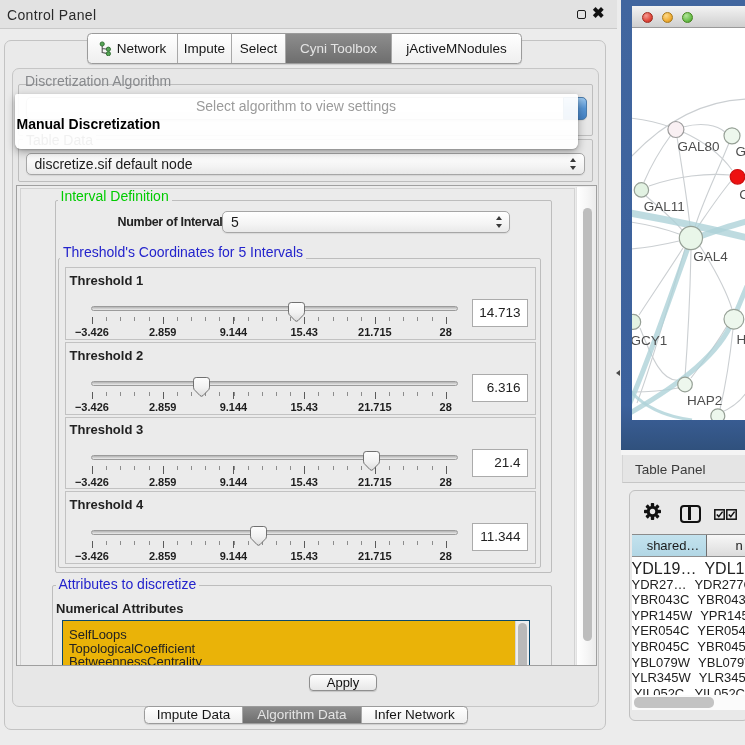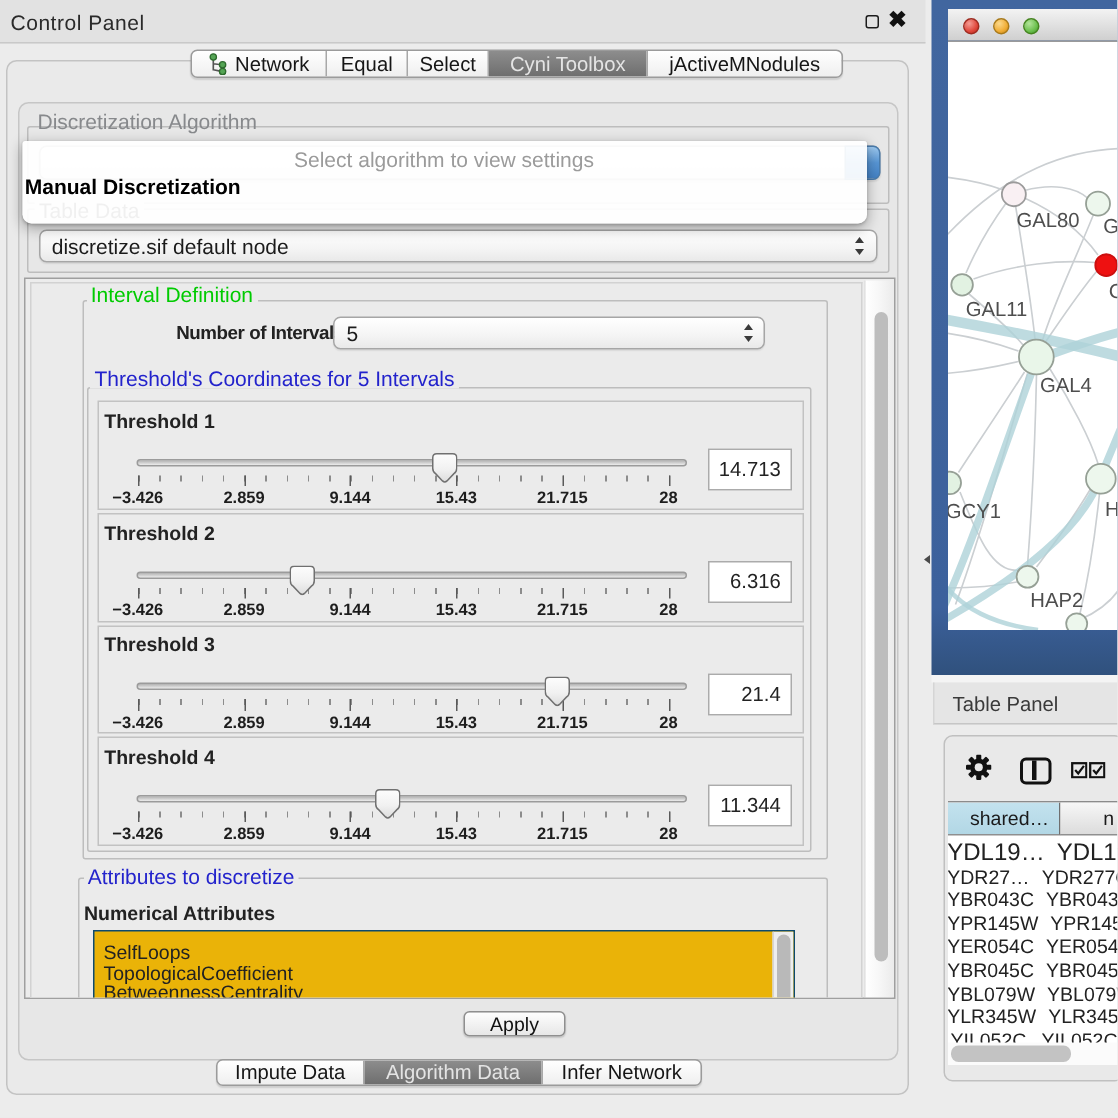--- a/index.html
+++ b/index.html
@@ -15,21 +15,21 @@
 
   
   #outer-panel { left:4px; top:40px; width:602px; height:690px; background:#eaeaea; border:1px solid #c3c3c3; border-radius:7px; }
   #inner-panel { left:12px; top:68px; width:587px; height:639px; background:#e7e7e7; border:1px solid #c6c6c6; border-radius:7px; }
 
   
   .seg { display:flex; border:1px solid #9b9b9b; border-radius:4.5px; overflow:hidden; background:linear-gradient(#ffffff,#efefef); box-shadow:0 1px 1px rgba(0,0,0,0.12); }
   .seg > div { display:flex; align-items:center; justify-content:center; font-size:13.5px; color:#161616; border-right:1px solid #a8a8a8; }
   .seg > div:last-child { border-right:none; }
   .seg > div.dark { background:linear-gradient(#8d8d8d,#6e6e6e); color:#e4e4e4; }
-  #top-tabs  { left:87px; top:33px; height:19px;margin-left:40px; }
+  #top-tabs  { left:87px; top:33px; height:31px; }
   #bot-tabs  { left:144px; top:705.5px; height:18px; }
 
   
   .group { border:1px solid #bdbdbd; border-radius:2px; }
   .gtitle { position:absolute; font-size:14px; line-height:13px; padding:0 3px; white-space:nowrap; }
 
   
   .combo { position:absolute; background:linear-gradient(#ffffff,#f4f4f4 60%,#e9e9e9); border:1px solid #a6a6a6; border-radius:5px; font-size:14px; color:#1b1b1b; box-shadow:0 1px 1px rgba(0,0,0,0.08); }
   .combo .ctext { position:absolute; left:8px; top:50%; transform:translateY(-50%); white-space:nowrap; }
   .arrows { position:absolute; width:9px; }
@@ -236,21 +236,21 @@
 <div class="abs" id="outer-panel"></div>
 <div class="abs" id="inner-panel"></div>
 
 <div class="abs seg" id="top-tabs">
   <div style="width:90px;"><span style="display:inline-block;margin-right:5px;"><svg width="13" height="15" viewBox="0 0 13 15" style="vertical-align:-2px;">
           <path d="M3.2 4.5 V12 M3.2 7.5 L8.6 8.2 M3.2 11.5 L8.6 12.6" stroke="#555" stroke-width="1.1" fill="none"></path>
           <circle cx="3.2" cy="3" r="2.1" fill="#55a555" stroke="#2e6b2e" stroke-width="0.9"></circle>
           <circle cx="9.4" cy="8.2" r="2.1" fill="#55a555" stroke="#2e6b2e" stroke-width="0.9"></circle>
           <circle cx="9.4" cy="12.7" r="2.1" fill="#55a555" stroke="#2e6b2e" stroke-width="0.9"></circle>
         </svg></span>Network</div>
-  <div style="width:54px;">Equal</div>
+  <div style="width:54px;">Impute</div>
   <div style="width:54px;">Select</div>
   <div style="width:106px;" class="dark">Cyni Toolbox</div>
   <div style="width:129px;">jActiveMNodules</div>
 </div>
 
 <div class="abs group" style="left:17.5px; top:84px; width:575px; height:52px;"></div>
 <div class="abs" style="left:25px; top:73px; font-size:14px; color:#87898c;">Discretization Algorithm</div>
 <div class="combo" style="left:25.5px; top:97px; width:561px; height:23px;">
   <div style="position:absolute; right:-1px; top:-1px; width:24px; height:23px; background:linear-gradient(#9cc8ef,#5795d4 50%,#4381c4); border:1px solid #4a7cad; border-radius:0 5px 5px 0;"></div>
 </div>

